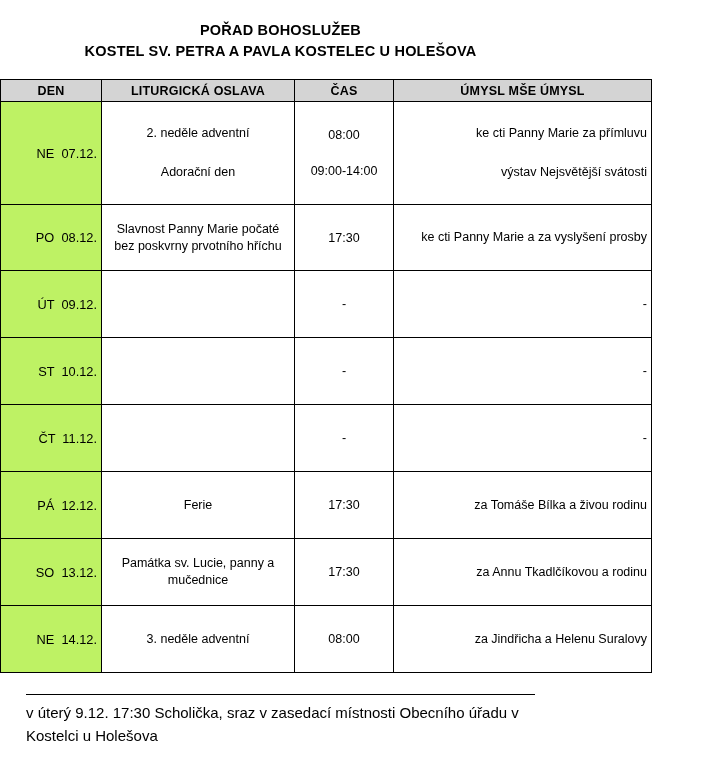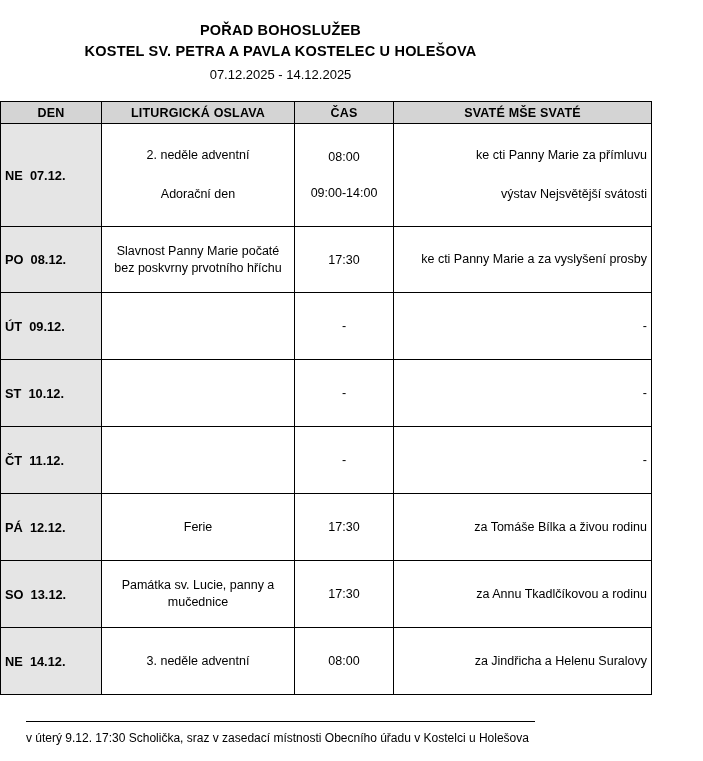--- a/index.html
+++ b/index.html
@@ -65,24 +65,24 @@
     height: 22px;
     padding: 3px 0;
     letter-spacing: 0.2px;
   }
   col.c-day    { width: 101px; }
   col.c-lit    { width: 193px; }
   col.c-time   { width: 99px; }
   col.c-intent { width: 258px; }
 
   td.day {
-    background: #e5e5e5;
+    background: #bef264;
     font-size: 12.8px;
-    font-weight: bold;
-    text-align: left;
+    font-weight: normal;
+    text-align: right;
     padding-left: 8px;
     white-space: pre;
   }
   td.lit {
     font-size: 12.5px;
     text-align: center;
     line-height: 1.35;
   }
   td.time {
     font-size: 12.5px;
@@ -101,49 +101,48 @@
   .stack-line.first {
     padding-bottom: 16px;
   }
   .footnote {
     position: absolute;
     left: 26px;
     right: 26px;
     bottom: 14px;
     border-top: 1.5px solid #000;
     padding-top: 7px;
-    font-size: 12px;
+    font-size: 15px;
     line-height: 1.5;
     text-align: left;
   }
 </style>
 </head>
 <body>
 
 <div class="page">
 
   <div class="header">
     <div class="title-main">POŘAD BOHOSLUŽEB</div>
     <div class="title-sub">KOSTEL SV. PETRA A PAVLA KOSTELEC U HOLEŠOVA</div>
-    <div class="title-dates">07.12.2025 - 14.12.2025</div>
   </div>
 
   <table class="schedule">
     <colgroup>
       <col class="c-day">
       <col class="c-lit">
       <col class="c-time">
       <col class="c-intent">
     </colgroup>
     <thead>
       <tr>
         <th>DEN</th>
         <th>LITURGICKÁ OSLAVA</th>
         <th>ČAS</th>
-        <th>SVATÉ MŠE SVATÉ</th>
+        <th>ÚMYSL MŠE ÚMYSL</th>
       </tr>
     </thead>
     <tbody>
 
       <tr style="height:103px;">
         <td class="day">NE  07.12.</td>
         <td class="lit">
           <span class="stack-line first">2. neděle adventní</span>
           <span class="stack-line">Adorační den</span>
         </td>

